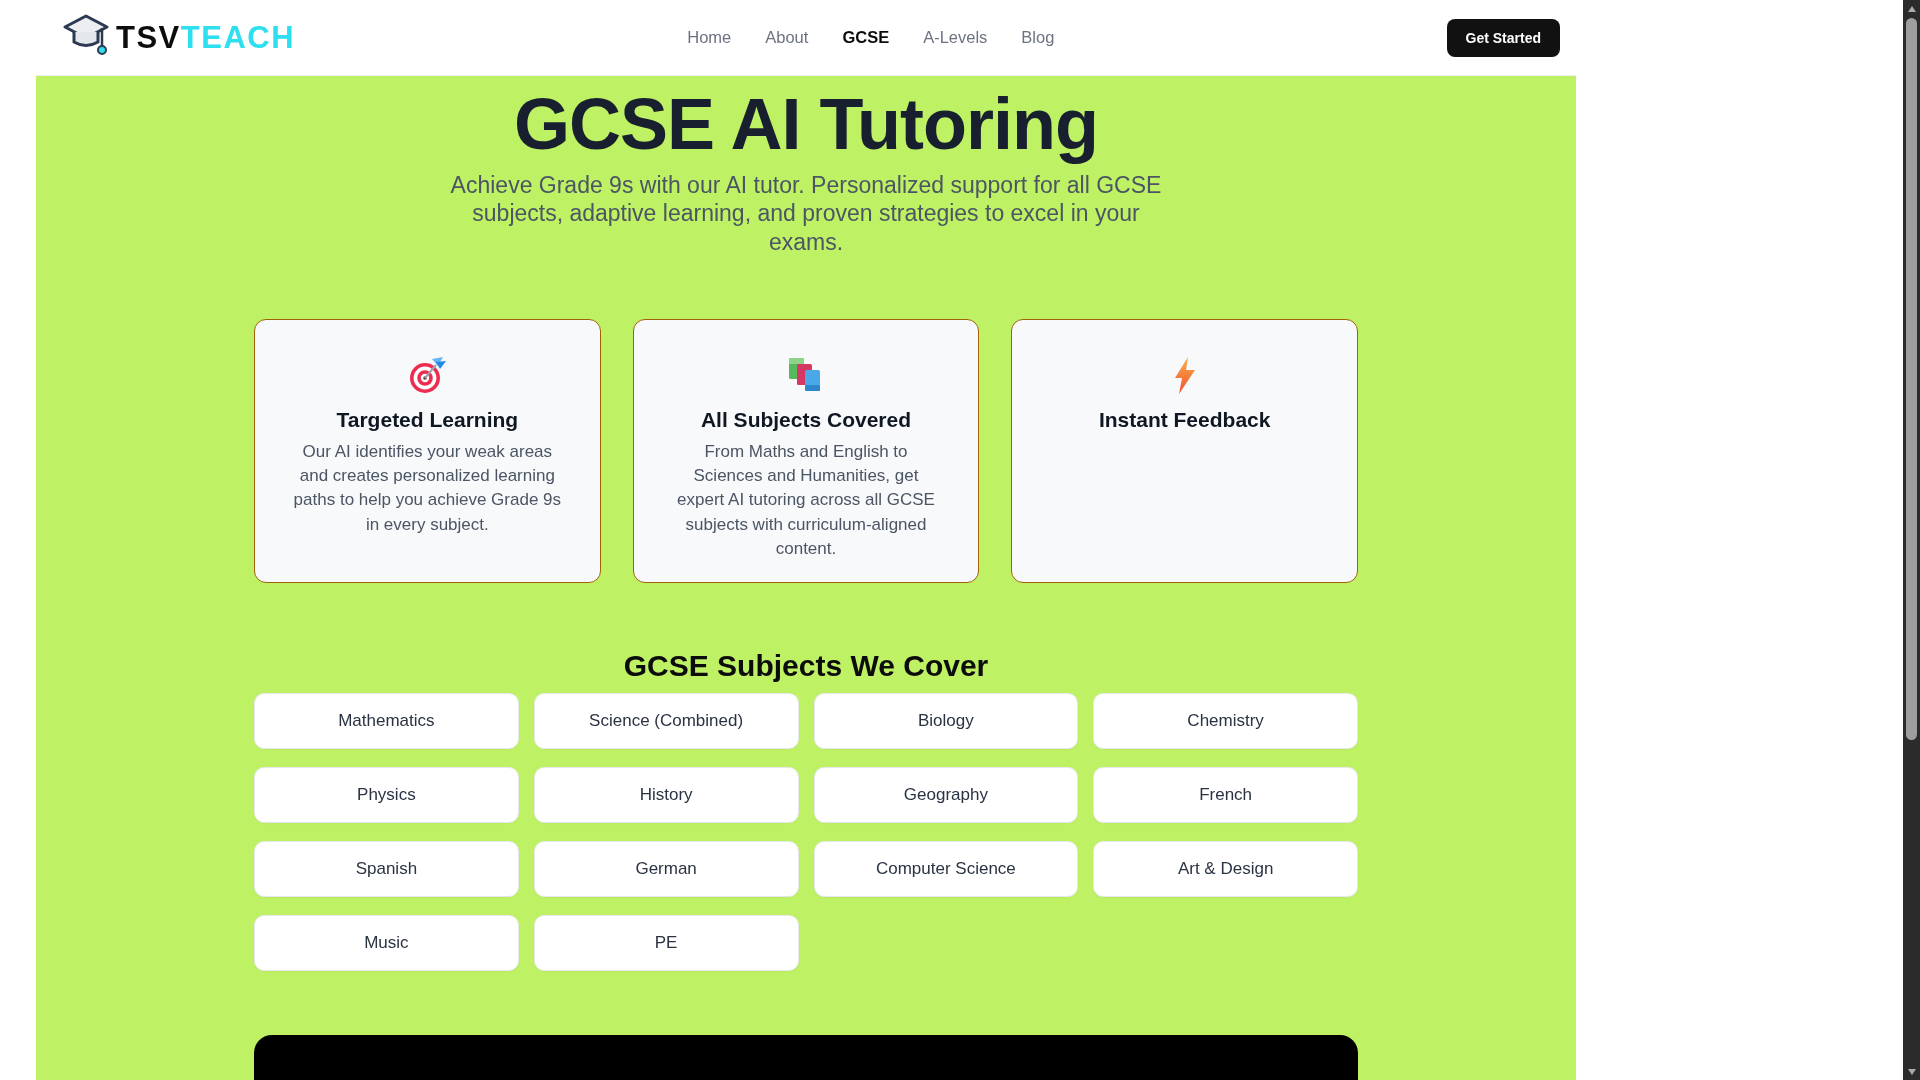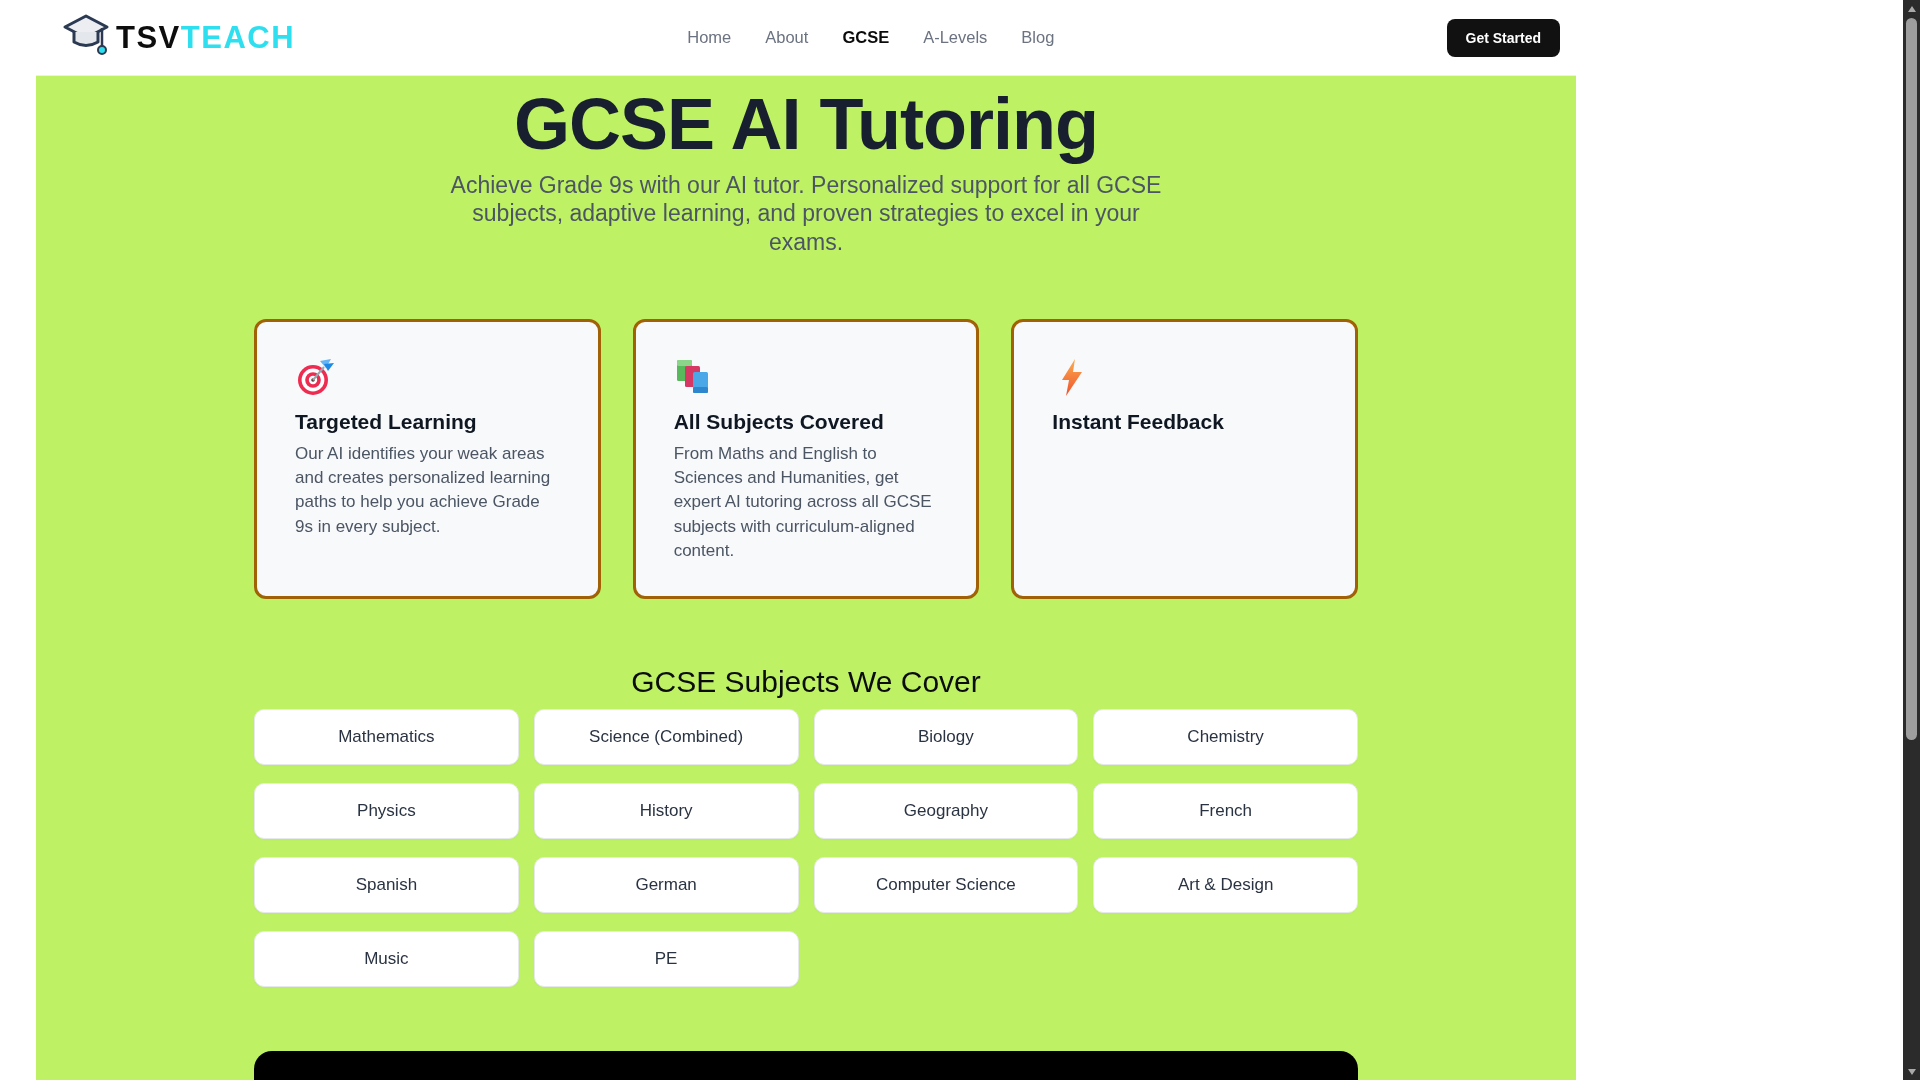--- a/index.html
+++ b/index.html
@@ -24,29 +24,29 @@
   
   .hero { text-align:center; padding-top:6px; }
   .hero h1 { font-size:72px; font-weight:800; color:#18202f; letter-spacing:-1px; line-height:1.18; }
   .hero p { max-width:730px; margin:4px auto 0; font-size:23px; line-height:1.24; color:#4b5563;text-align:center; }
 
   
   .container { width:1104px; margin:0 auto; }
 
   
   .features { margin-top:62px; display:grid; grid-template-columns:repeat(3,1fr); gap:32px; }
-  .feature-card { background:#f8f9fb; border:3px solid #a16207; border-radius:12px;
-    padding:36px 38px 32px; min-height:238px; }
+  .feature-card { background:#f8f9fb; border:1px solid #a16207; border-radius:12px;
+    padding:36px 38px 20px; text-align:center; min-height:238px; }
   .feature-icon { display:inline-block; height:40px; margin-bottom:12px; }
   .feature-title { font-size:21px; font-weight:700; color:#0f1722; margin-bottom:8px; }
   .feature-text { font-size:17px; line-height:1.44; color:#4b5563; }
 
   
   .subjects-heading { margin-top:66px; margin-bottom:8px; text-align:center;
-    font-size:30px; font-weight:400; color:#0c0c0c; }
+    font-size:30px; font-weight:700; color:#0c0c0c; }
   .subjects-grid { display:grid; grid-template-columns:repeat(4,1fr);
     column-gap:15px; row-gap:18px; margin-top:10px; }
   .subject-card { height:56px; background:#ffffff; border:1px solid #e6e8eb; border-radius:10px;
     box-shadow:0 1px 2px rgba(0,0,0,0.03); display:flex; align-items:center; justify-content:center;
     font-size:17px; font-weight:500; color:#2a3342; cursor:pointer; }
 
   
   .strategy { margin-top:64px; background:#000000; border-radius:18px; text-align:center;
     padding-top:50px; height:260px; color:#fff; }
 

